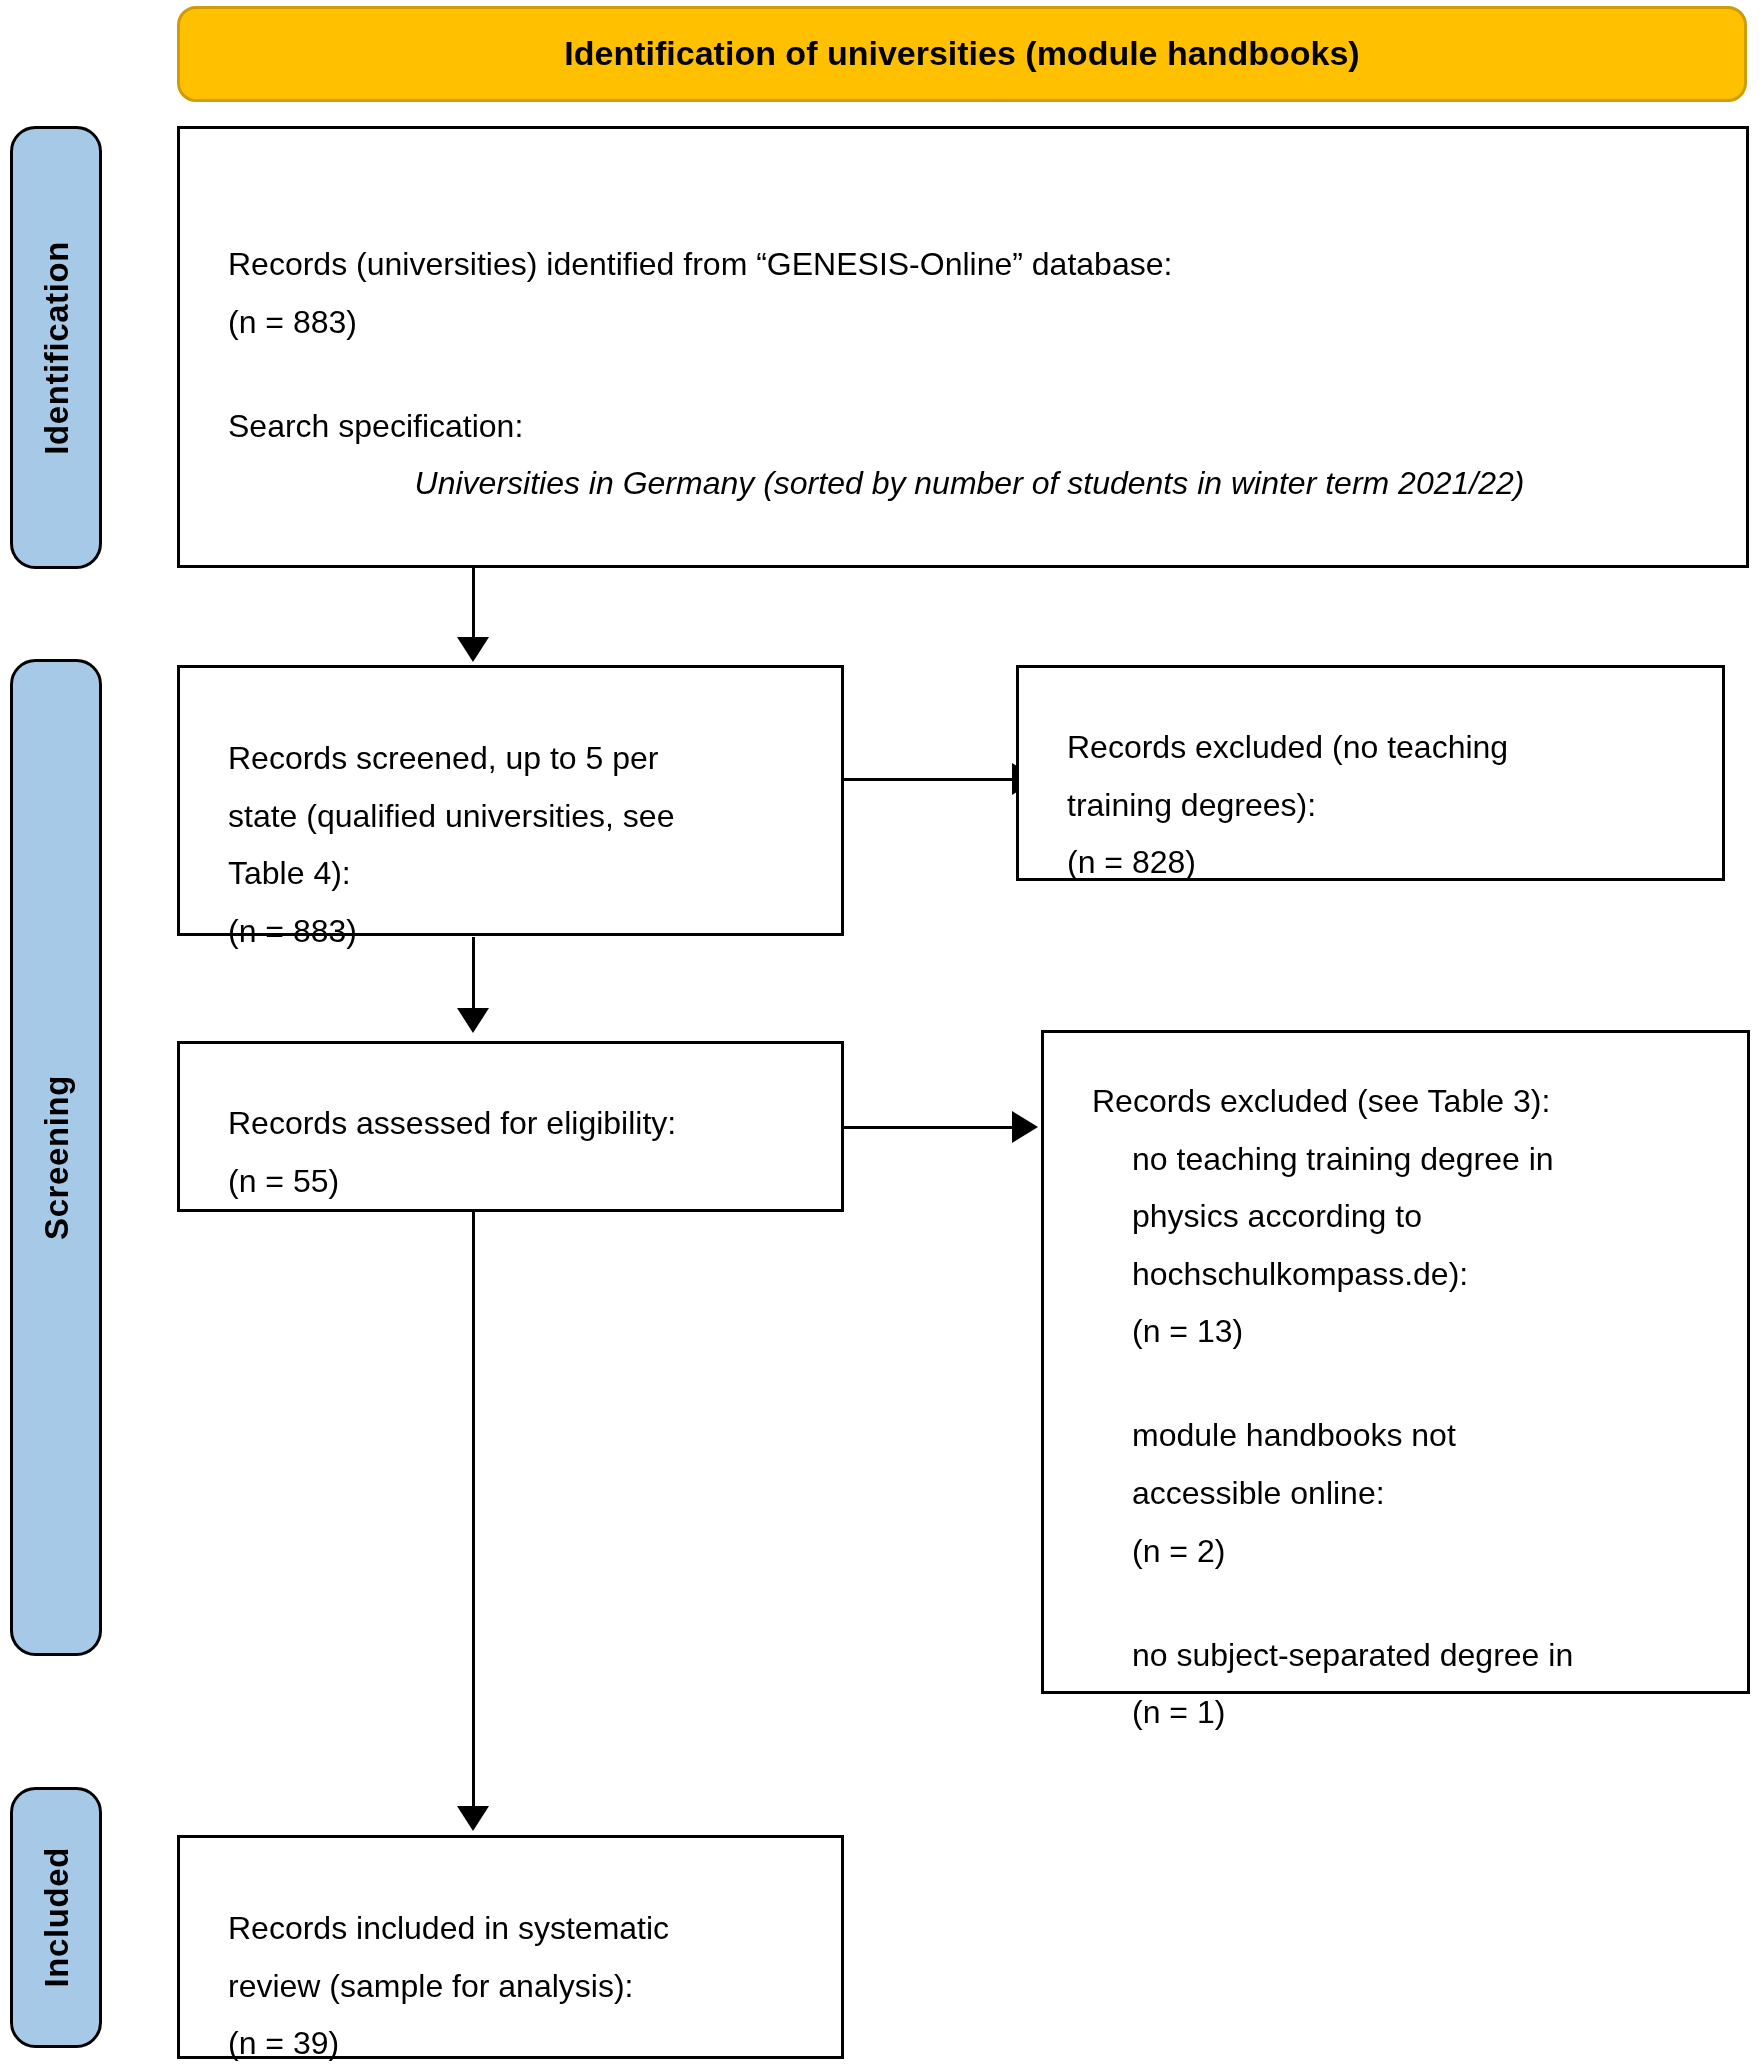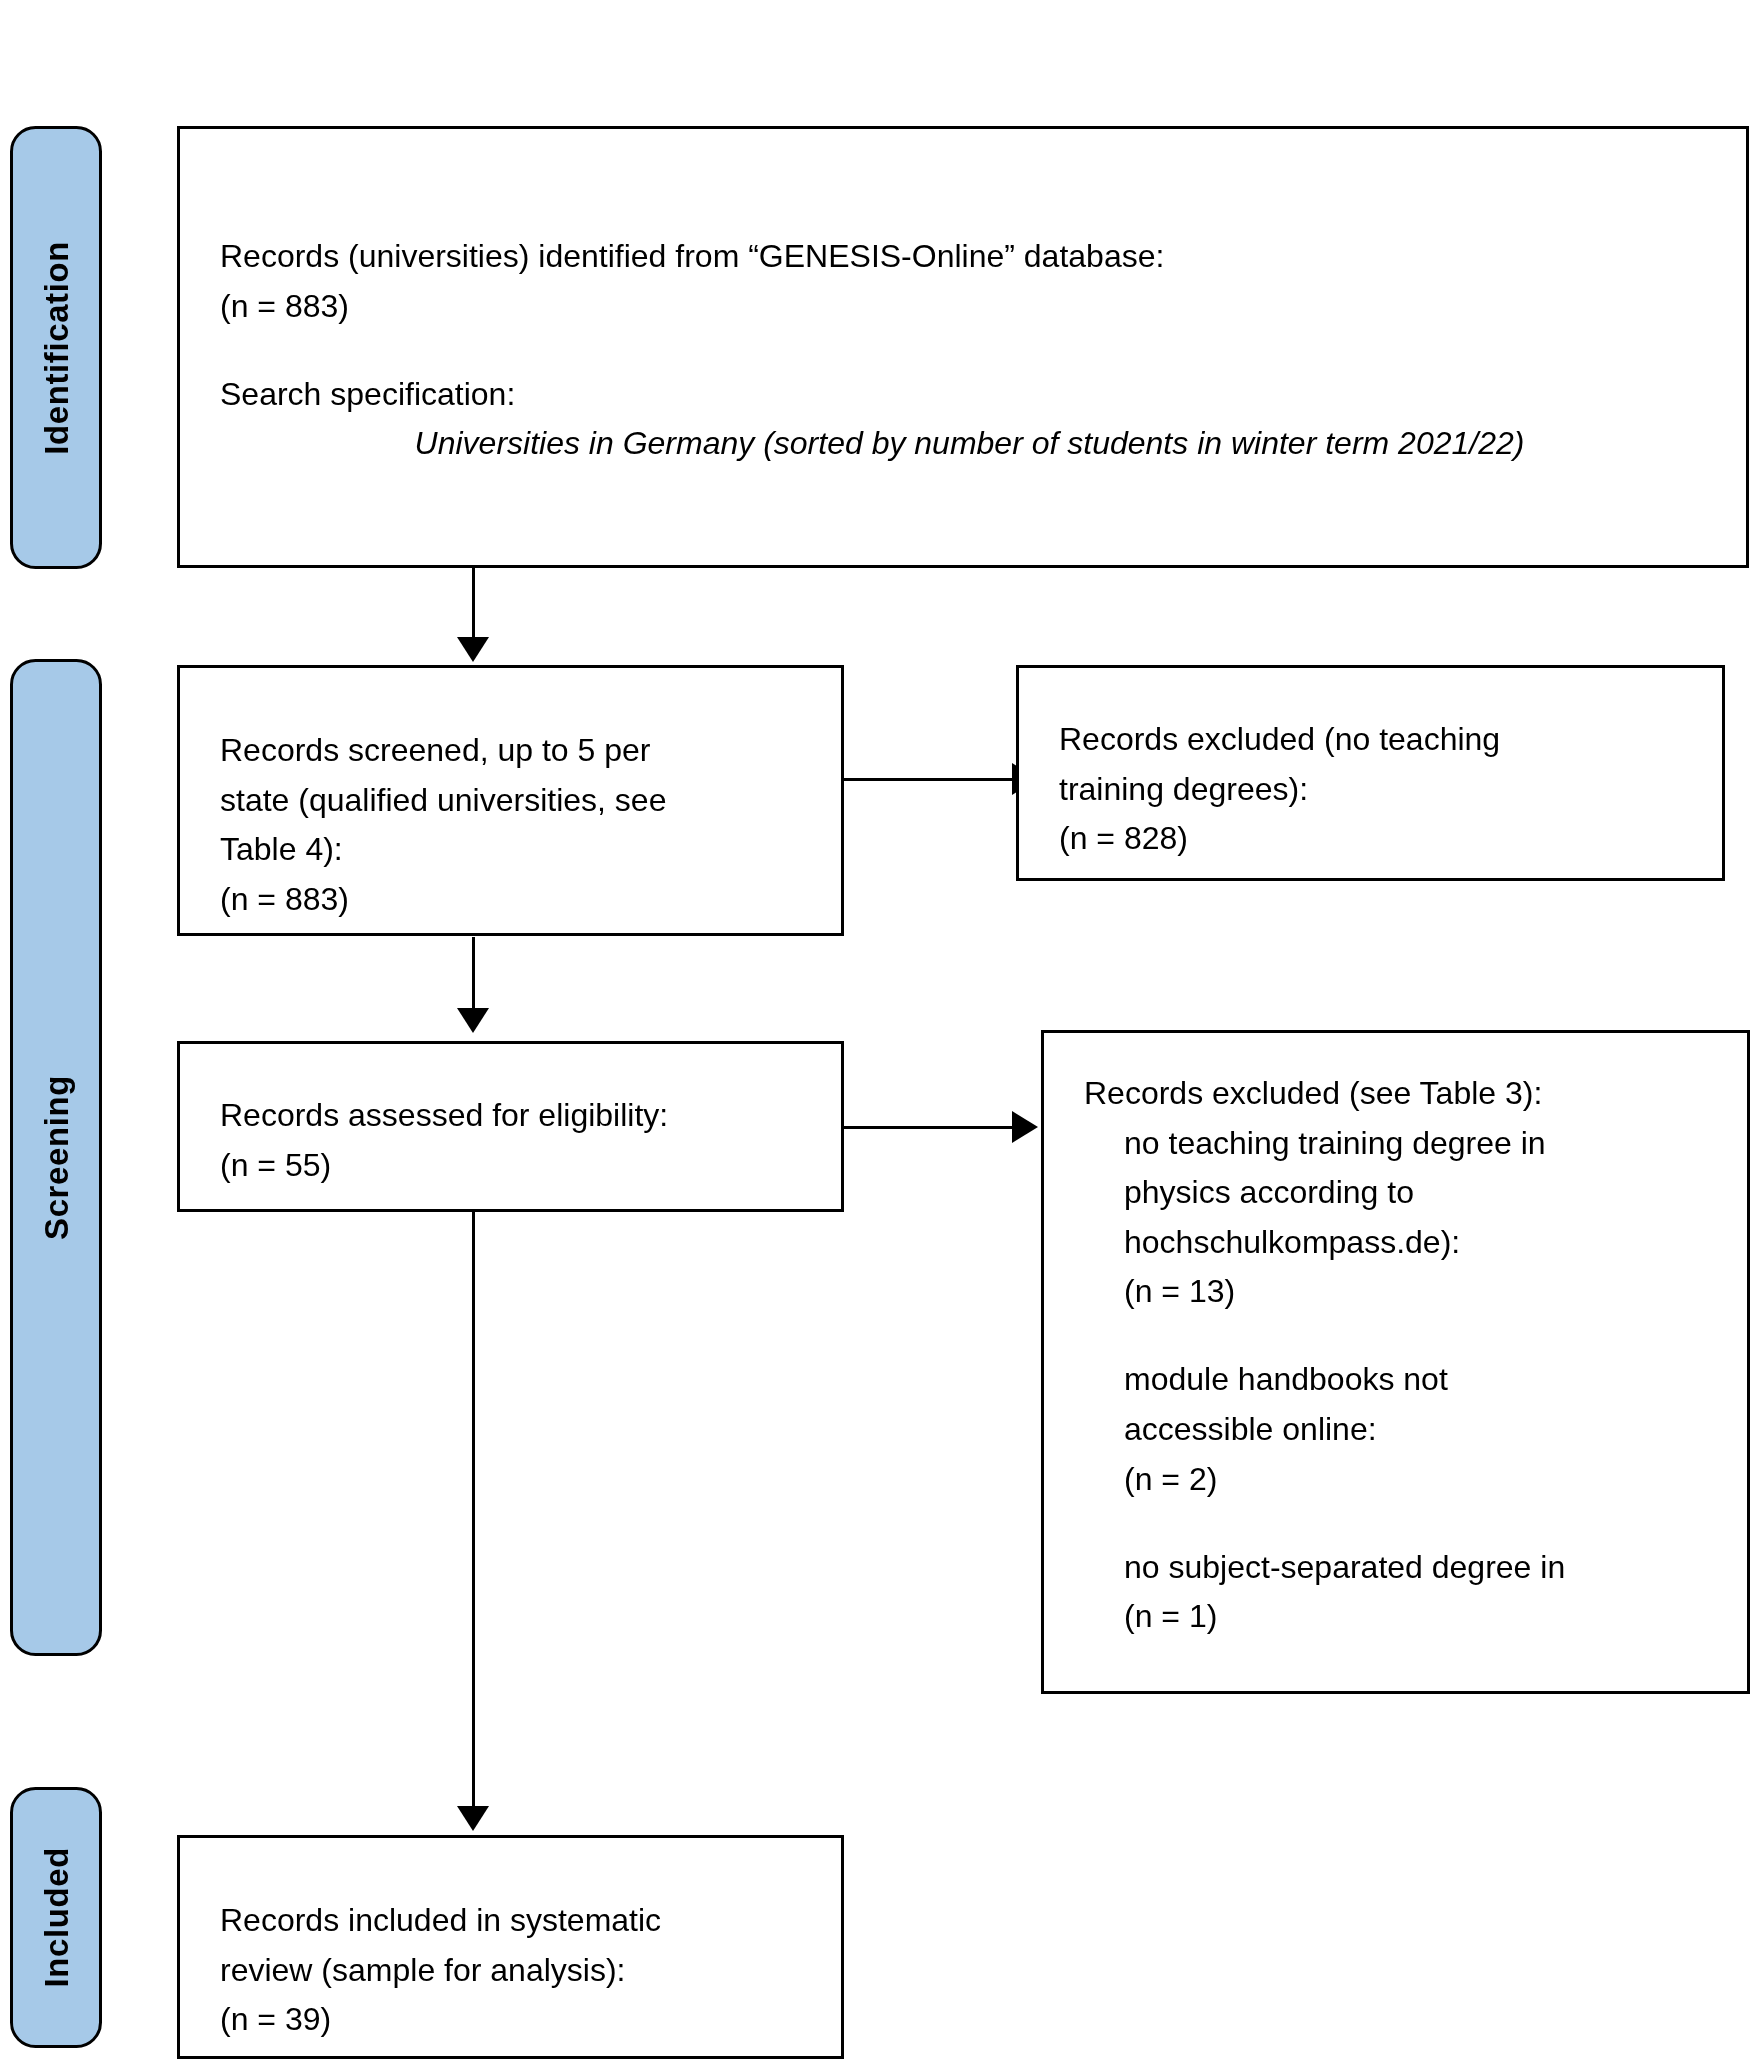--- a/index.html
+++ b/index.html
@@ -46,21 +46,21 @@
     border:3.9px solid #000;
     box-sizing:border-box;
     padding:0;
   }
   .box .inner{
     position:absolute;
     left:32px;right:19px;
     font-size:32px;
     line-height:1.30;
   }
-  .box p{margin:8px;}
+  .box p{margin:16px;}
   .gap{height:0.95em;}
   .ital{font-style:italic;text-align:center;}
   .indent{padding-left:40px;}
 
   
   .vline{position:absolute;width:3.3px;background:#000;}
   .hline{position:absolute;height:3.3px;background:#000;}
   .arrow-down{
     position:absolute;width:0;height:0;
     border-left:16.6px solid transparent;
@@ -72,20 +72,23 @@
     border-top:16.6px solid transparent;
     border-bottom:16.6px solid transparent;
     border-left:26.6px solid #000;
   }
 </style>
 </head>
 <body>
 
 <div id="stage">
 
+  <div id="banner">
+    <span>Identification of universities (module handbooks)</span>
+  </div>
 
   <div class="phase" style="left:10px;top:126px;width:92px;height:443px;">
     <span>Identification</span>
   </div>
 
   <div class="phase" style="left:10px;top:659px;width:92px;height:997px;">
     <span>Screening</span>
   </div>
 
   <div class="phase" style="left:10px;top:1787px;width:92px;height:261px;">

